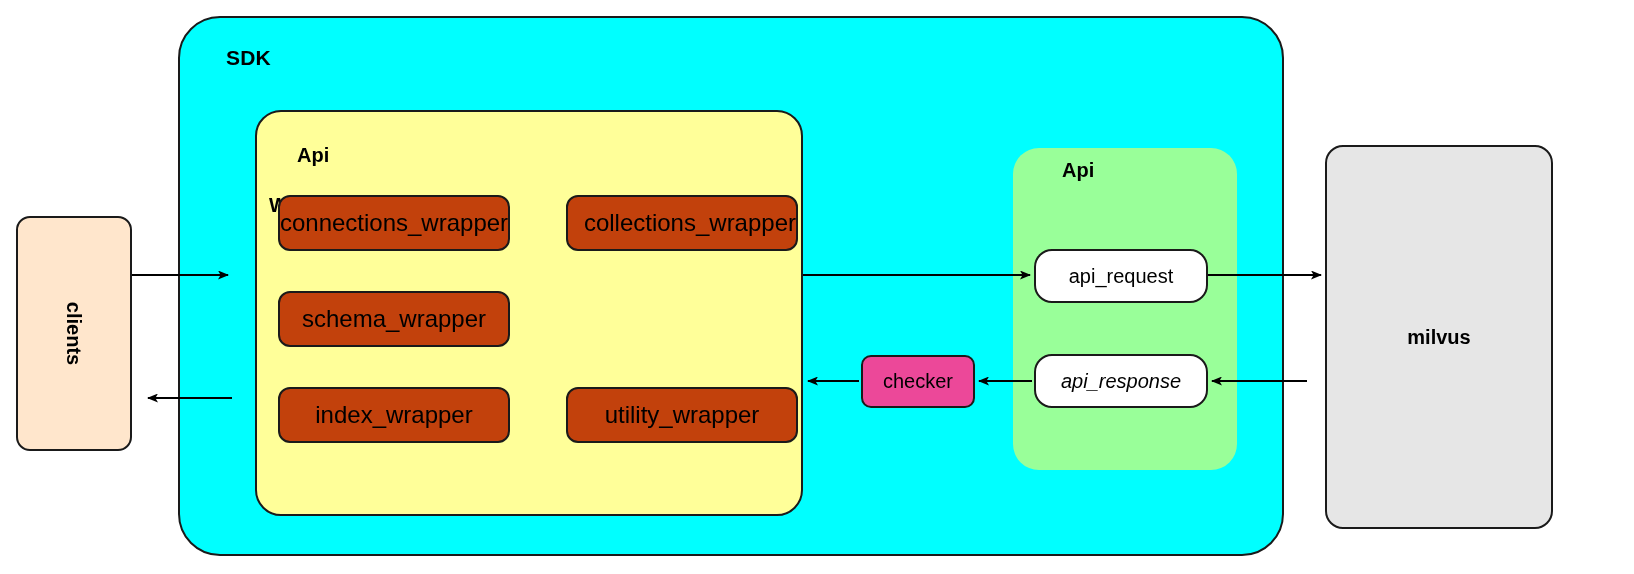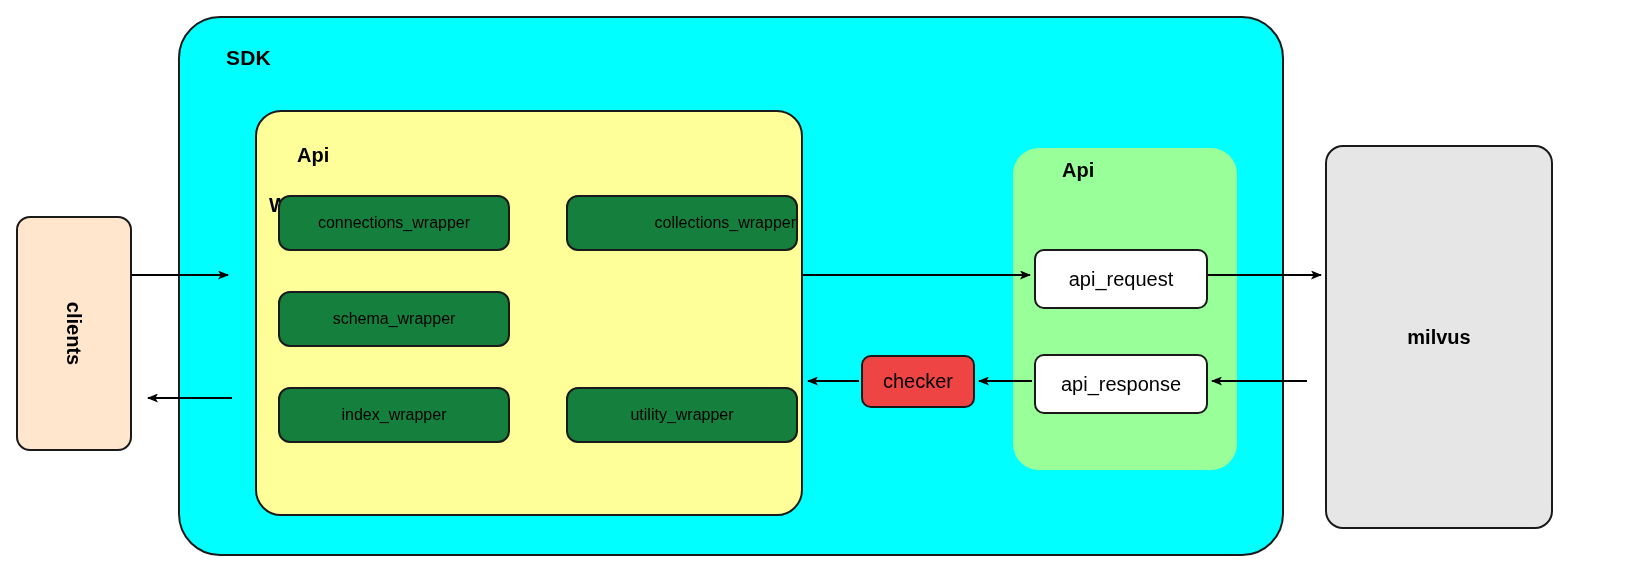--- a/index.html
+++ b/index.html
@@ -73,23 +73,23 @@
   #api-wrapper-label .line-indent {
     padding-left: 28px;
     display: block;
   }
   #api-wrapper-label .line-plain {
     display: block;
   }
 
   
   .wrapper-box {
-    background: #15803d;
+    background: #c2410c;
     border-radius: 12px;
-    font-size: 16px;
+    font-size: 24px;
     width: 232px;
     height: 56px;
   }
 
   
   #api-gateway-container {
     left: 1013px;
     top: 148px;
     width: 224px;
     height: 322px;
@@ -110,24 +110,24 @@
   }
   #api-gateway-label .line-indent {
     padding-left: 33px;
     display: block;
   }
   #api-gateway-label .line-plain {
     display: block;
   }
   .gateway-box {
     background: #ffffff;
-    border-radius: 10px;
+    border-radius: 18px;
     font-size: 20px;
     width: 174px;
-    height: 60px;
+    height: 54px;
   }
 
   
   #clients-box {
     left: 16px;
     top: 216px;
     width: 116px;
     height: 235px;
     background: #ffe6cc;
     border-radius: 14px;
@@ -152,21 +152,21 @@
     font-size: 20px;
     font-weight: bold;
   }
 
   
   #checker-box {
     left: 861px;
     top: 355px;
     width: 114px;
     height: 53px;
-    background: #ef4444;
+    background: #ec4899;
     border-radius: 10px;
     font-size: 20px;
   }
 
   
   #arrow-layer {
     position: absolute;
     left: 0;
     top: 0;
     width: 1634px;
@@ -208,21 +208,21 @@
 
   <div class="box" id="api-gateway-container">
     <div id="api-gateway-label">
       <span class="line-indent">Api</span>
     </div>
   </div>
 
   <div class="box gateway-box" style="left:1034px; top:249px;">
     <span>api_request</span>
   </div>
-  <div class="box gateway-box" style="left:1034px; top:354px;">
+  <div class="box gateway-box" style="left:1034px; top:354px;font-style:italic;">
     <span>api_response</span>
   </div>
 
   <div class="box" id="checker-box">
     <span>checker</span>
   </div>
 
   <div class="box" id="clients-box">
     <span id="clients-label">clients</span>
   </div>

